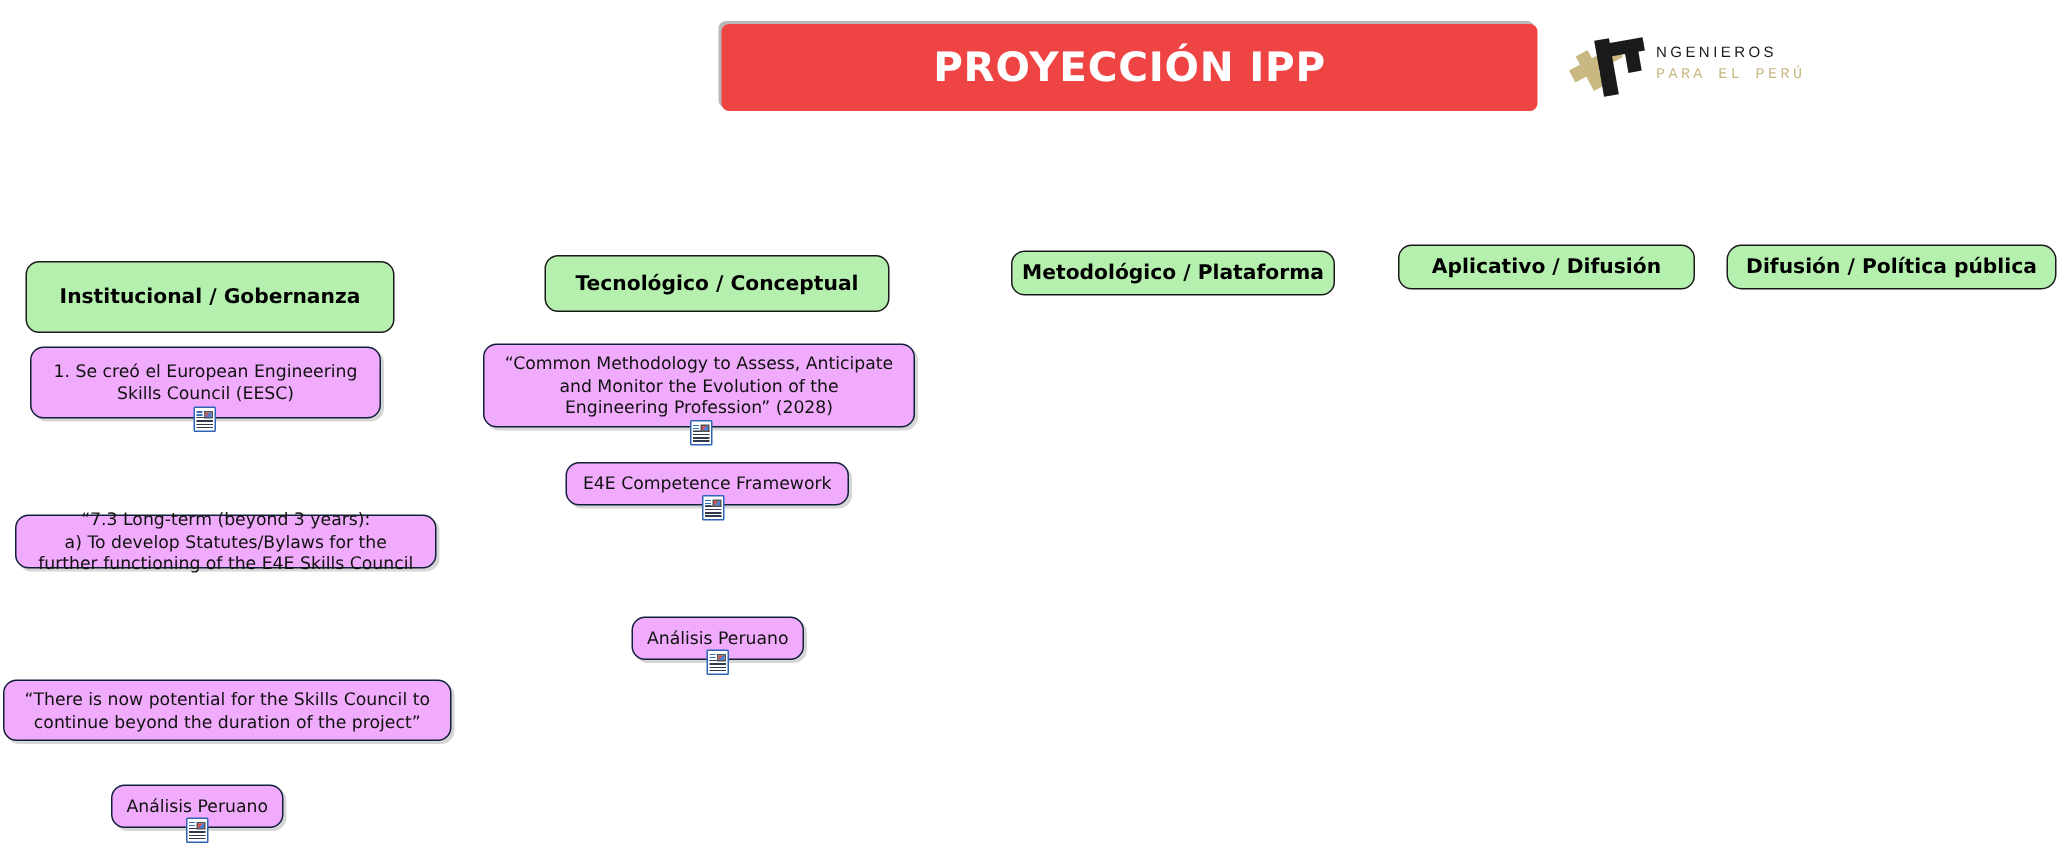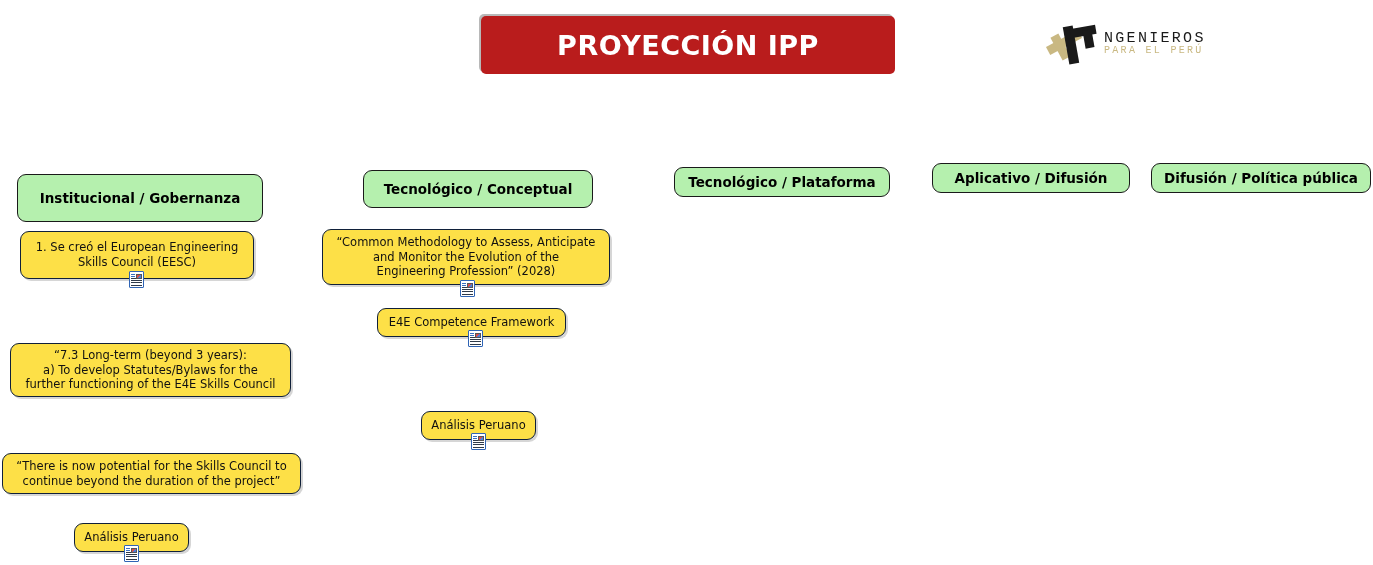--- a/index.html
+++ b/index.html
@@ -44,22 +44,22 @@
     font-size: 8.5px;
     letter-spacing: 2.6px;
     font-family: "DejaVu Sans", sans-serif;
     white-space: nowrap;
   }
   .logo-e4e .e4e-text .four { color: #e8a020; }
 
   .title-banner {
     position: absolute;
     left: 481px; top: 16px;
-    width: 414px; height: 58px;
-    background: #b91c1c;
+    width: 544px; height: 58px;
+    background: #ef4444;
     border-radius: 5px;
     box-shadow: -2px -2px 0 rgba(0,0,0,0.28);
     display: flex;
     align-items: center;
     justify-content: center;
   }
   .title-banner .title-text {
     color: #ffffff;
     font-size: 27px;
     font-weight: bold;
@@ -89,22 +89,22 @@
     width: 26px; height: 9px; background: #1a1a1a;
     transform: rotate(-10deg);
   }
   .logo-ipp .mono .blkbowl {
     position: absolute; left: 40px; top: 8px;
     width: 9px; height: 18px; background: #1a1a1a;
     transform: rotate(-10deg);
   }
   .logo-ipp .ipp-line1 {
     position: absolute; left: 60px; top: 8px;
-    color: #1a1a1a; font-size: 15px; letter-spacing: 2.3px;
-    font-family: Liberation Mono, monospace; white-space: nowrap;
+    color: #1a1a1a; font-size: 10px; letter-spacing: 2.3px;
+    font-family: Liberation Sans, sans-serif; white-space: nowrap;
   }
   .logo-ipp .ipp-line2 {
     position: absolute; left: 60px; top: 23px;
     color: #c9b882; font-size: 10px; letter-spacing: 2.3px;
     font-family: Liberation Mono, monospace; white-space: nowrap;
   }
 
   
   .cat {
     position: absolute;
@@ -119,21 +119,21 @@
     font-weight: bold;
     font-size: 13.5px;
     font-family: "DejaVu Sans", sans-serif;
     text-align: center;
     white-space: nowrap;
   }
 
   
   .node {
     position: absolute;
-    background: #fde047;
+    background: #f0abfc;
     border: 1.3px solid #10203a;
     border-radius: 9px;
     box-sizing: border-box;
     display: flex;
     align-items: center;
     justify-content: center;
     text-align: center;
     color: #111111;
     font-size: 11.5px;
     line-height: 1.28;
@@ -200,40 +200,40 @@
 
 <div class="cat" style="left:17px;   top:174px; width:246px; height:48px;">
   <span>Institucional / Gobernanza</span>
 </div>
 
 <div class="cat" style="left:363px;  top:170px; width:230px; height:38px;">
   <span>Tecnológico / Conceptual</span>
 </div>
 
 <div class="cat" style="left:674px;  top:167px; width:216px; height:30px;">
-  <span>Tecnológico / Plataforma</span>
+  <span>Metodológico / Plataforma</span>
 </div>
 
 <div class="cat" style="left:932px;  top:163px; width:198px; height:30px;">
   <span>Aplicativo / Difusión</span>
 </div>
 
-<div class="cat" style="left:1151px; top:163px; width:220px; height:30px;">
+<div class="cat" style="left:1151px; top:163px; width:220px; height:30px;border-radius:10px;">
   <span>Difusión / Política pública</span>
 </div>
 
 <div class="node" style="left:20px; top:231px; width:234px; height:48px;">
   <span class="node-text">1. Se creó el European Engineering
 Skills Council (EESC)</span>
 </div>
 <div class="doc-icon" style="left:129px; top:271px;">
     <span class="lines"></span>
   </div>
 
-<div class="node" style="left:10px; top:343px; width:281px; height:54px;">
+<div class="node" style="left:10px; top:343px; width:281px; height:36px;">
   <span class="node-text">“7.3 Long-term (beyond 3 years):
 a) To develop Statutes/Bylaws for the
 further functioning of the E4E Skills Council</span>
 </div>
 
 <div class="node" style="left:2px; top:453px; width:299px; height:41px;align-items:center;">
   <span class="node-text">“There is now potential for the Skills Council to
 continue beyond the duration of the project”</span>
 </div>
 

